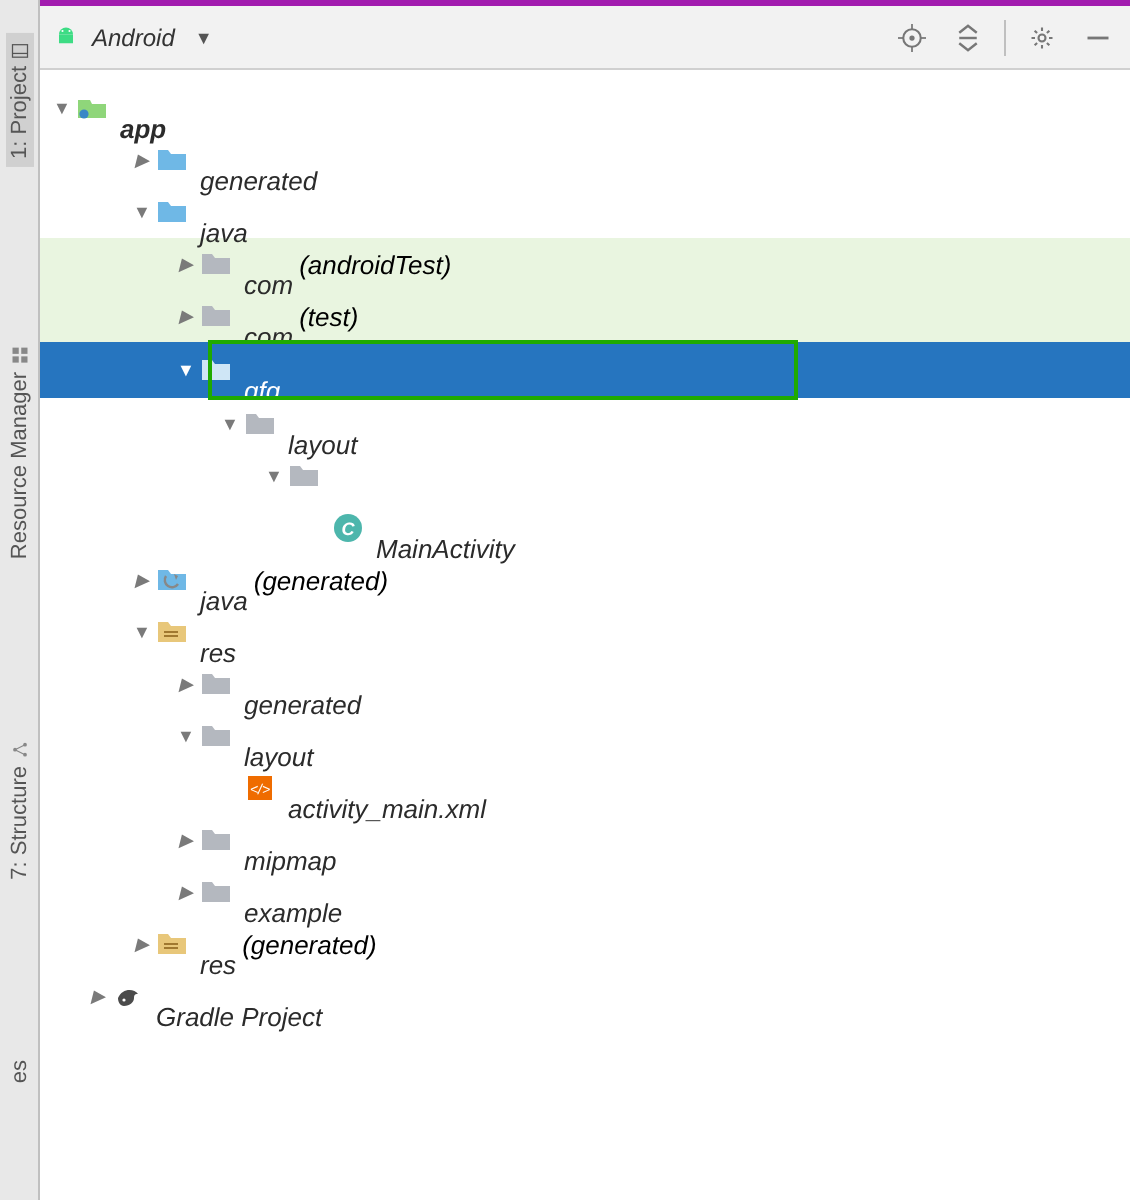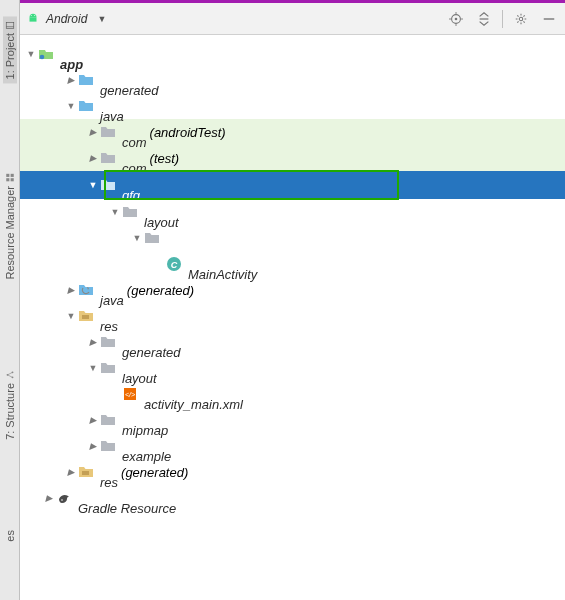--- a/index.html
+++ b/index.html
@@ -359,17 +359,17 @@
         </div>
         <div class="row">
           <span class="indent" style="width: 22px;"></span>
           <span class="arrow">▶</span>
           <span class="ico">
             <svg viewBox="0 0 16 16">
               <path d="M3 9c2-5 8-5 10-2-1 0-2 0-2 2s-2 4-5 4c-2 0-3-2-3-4z" fill="#4b4b4b"></path>
               <circle cx="6" cy="10" r="0.8" fill="#fff"></circle>
             </svg>
           </span>
-          <span class="label">Gradle Resource</span>
+          <span class="label">Gradle Project</span>
         </div>
       </div>
   </div>
 </div>
 
 </body></html>

